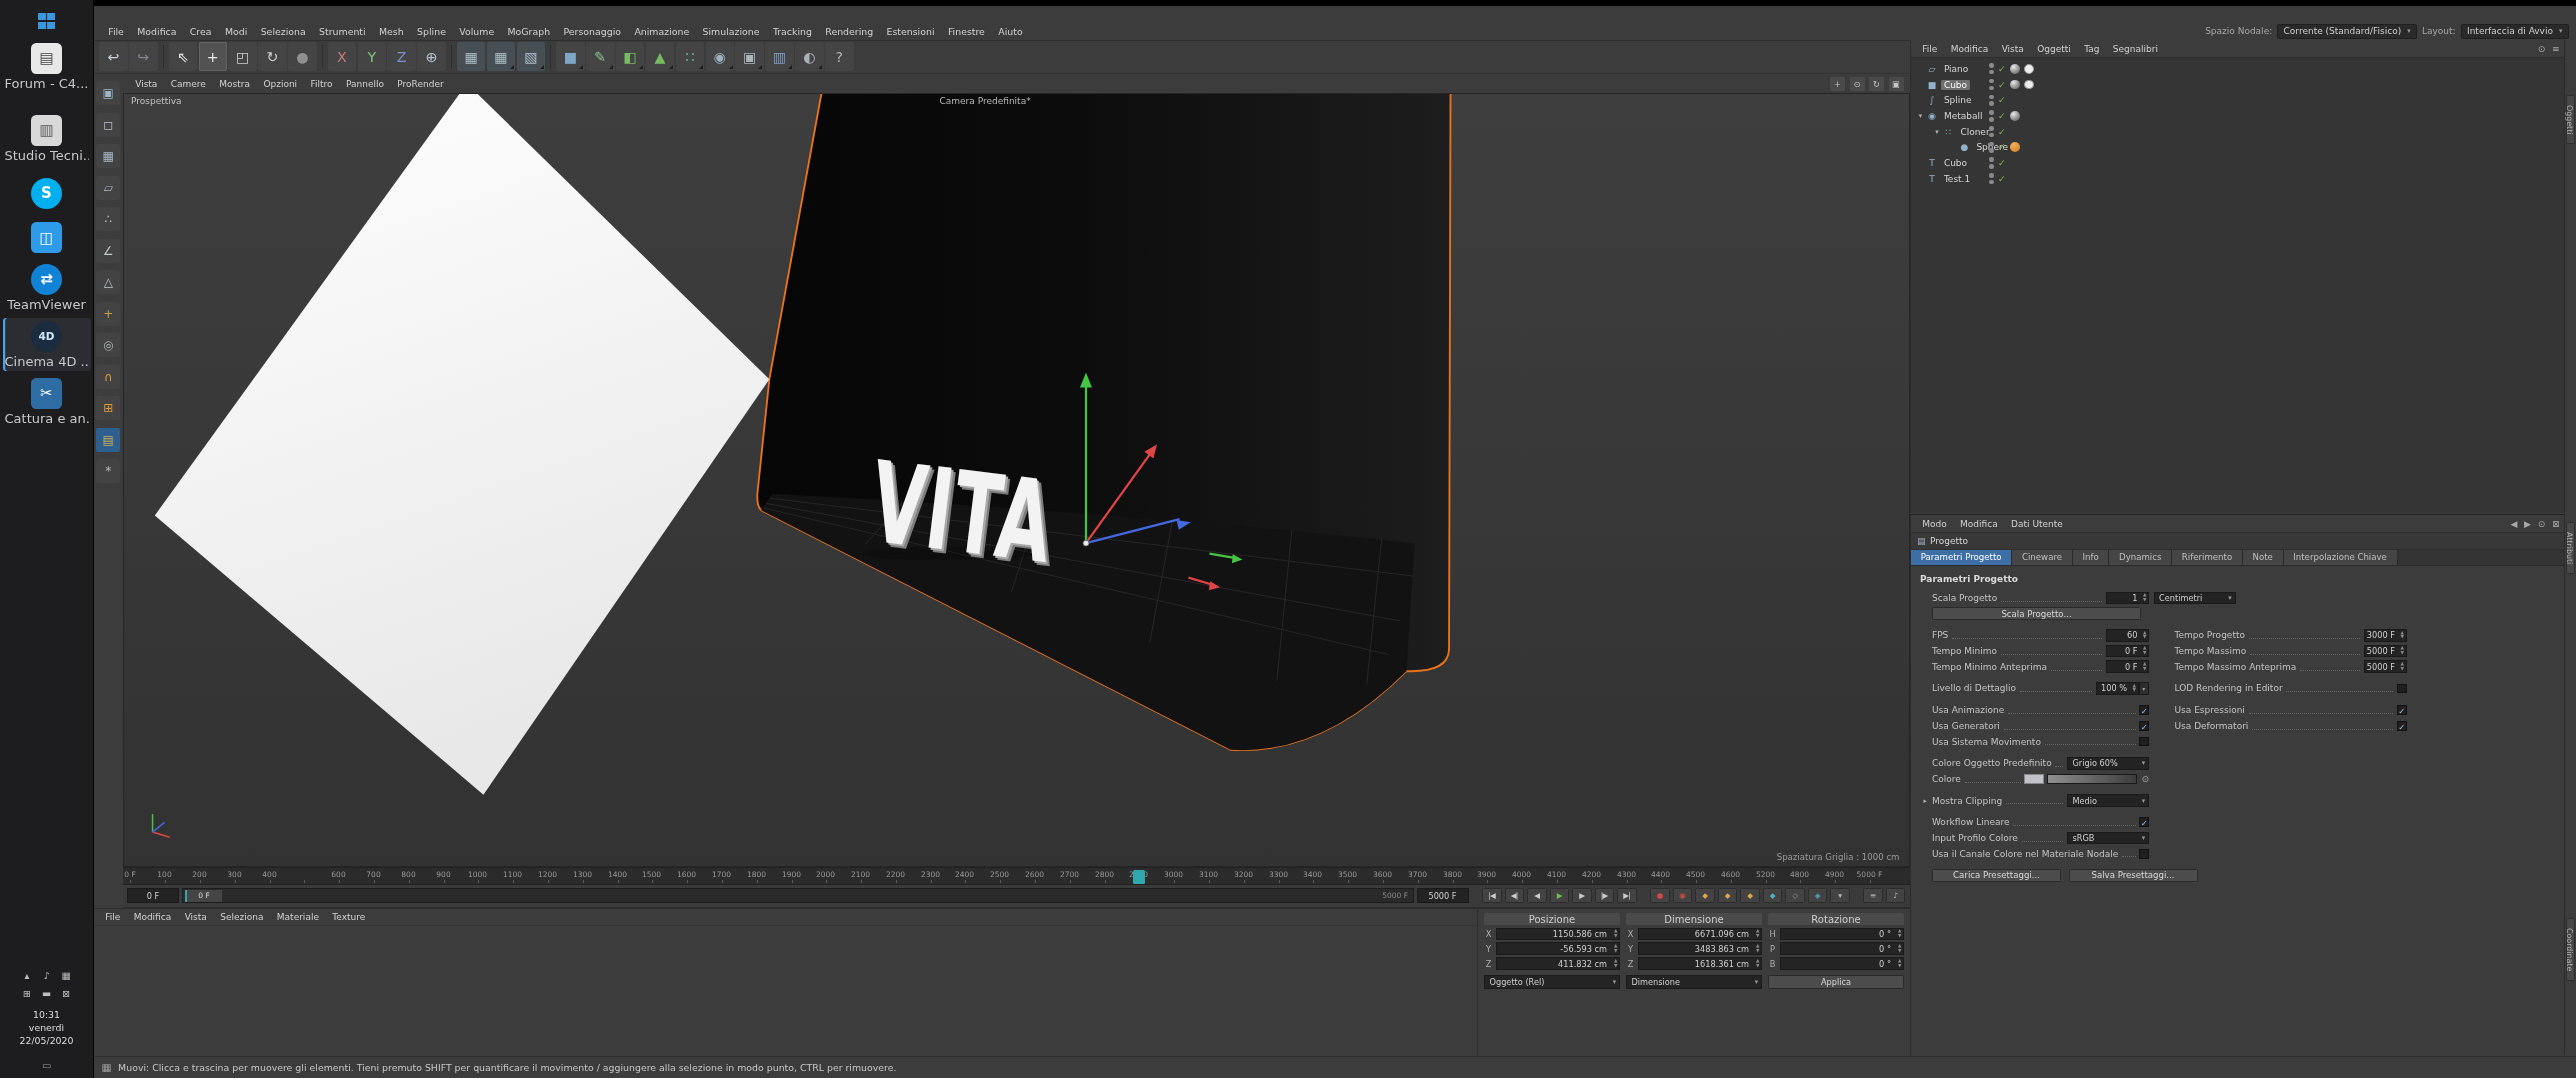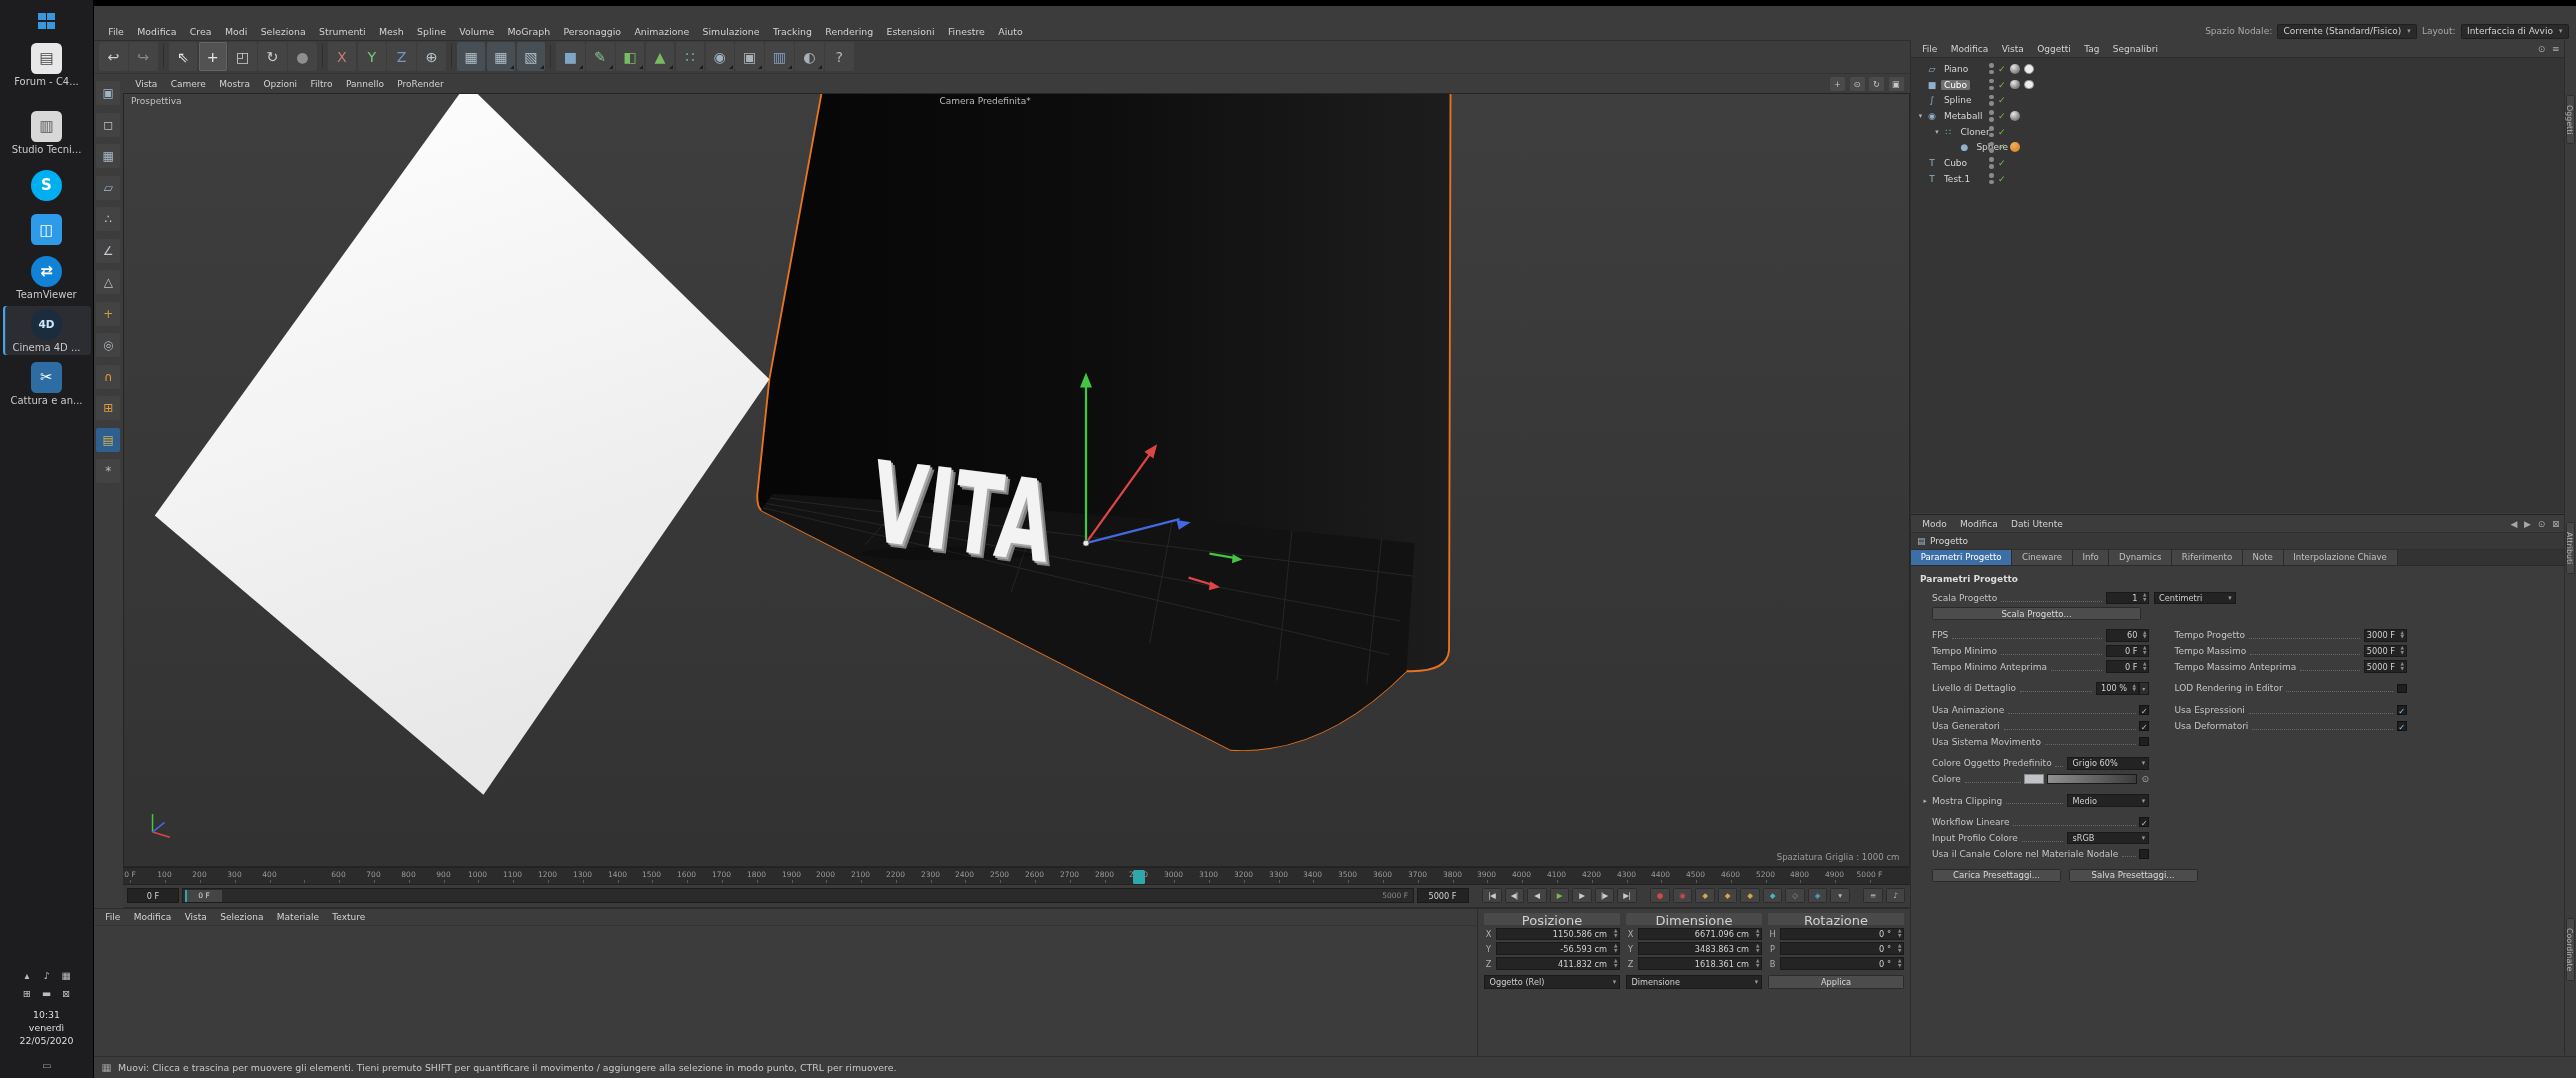--- a/index.html
+++ b/index.html
@@ -10,21 +10,21 @@
   
   #taskbar{position:absolute;left:0;top:0;width:94px;height:1078px;background:#1d1d20;
            border-right:0.7px solid #000;display:flex;flex-direction:column;align-items:center;z-index:6;}
   .tb-start{width:33px;height:30px;margin-top:6px;display:grid;place-items:center;}
   .win-logo{width:16.5px;height:16.5px;display:grid;grid-template-columns:7.5px 7.5px;grid-template-rows:7.5px 7.5px;gap:1.5px;}
   .win-logo i{background:#3a96dd;display:block;}
   .tb-app{display:flex;flex-direction:column;align-items:center;width:88px;padding:2.2px 0;border-radius:3px;}
   .tb-app.active{background:#2c2c33;box-shadow:inset 2.2px 0 0 #4aa3e8;}
   .tb-ico{width:31px;height:31px;border-radius:5.2px;display:grid;place-items:center;font-size:15px;font-weight:bold;}
   .tb-ico.round{border-radius:50%;}
-  .tb-label{font-size:10px;color:#c8c8c8;max-width:84px;white-space:nowrap;overflow:hidden;margin-top:2.2px;}
+  .tb-label{font-size:13px;color:#c8c8c8;max-width:84px;white-space:nowrap;overflow:hidden;margin-top:2.2px;}
   .tb-spacer{flex:1;}
   .tb-tray{display:grid;grid-template-columns:repeat(3,1fr);gap:6.7px 10.5px;margin-bottom:9px;font-size:9.7px;color:#bdbdbd;text-align:center;}
   .tb-clock{text-align:center;color:#dedede;font-size:9.4px;line-height:1.4;margin-bottom:12px;}
   .tb-desktop{margin-bottom:7.5px;color:#9a9a9a;font-size:9.7px;}
 
   
   #app{position:absolute;left:94px;top:6px;width:2482px;height:1072px;background:#3c3c3c;}
 
   #titlebar{position:absolute;left:0;top:0;width:100%;height:16.5px;background:#2c2c2e;display:flex;align-items:center;padding-left:6px;}
   #app-logo{width:10.5px;height:10.5px;border-radius:2.2px;background:linear-gradient(135deg,#57a8e0,#25496e);flex:none;}
@@ -91,21 +91,21 @@
                              radial-gradient(circle at 36% 30%,#6a6a6a 0,#1a1a1a 45%,#000 100%);}
   .mat-ball.metal{background:radial-gradient(circle at 34% 28%,#f0f0f0 0 12%,#a8a8a8 50%,#4e4e4e 100%);}
   .mat-ball.selected{outline:1.5px solid #e8e8e8;}
   .mat-label{display:inline-block;font-size:8.2px;color:#c8c8c8;margin-top:3px;padding:0 3px;border-radius:1.5px;white-space:nowrap;}
   .mat-label.selected{background:#3f6fa8;color:#fff;}
 
   
   #coords{position:absolute;left:1383px;top:902px;width:433px;height:148px;border-top:0.7px solid #2c2c2c;border-left:0.7px solid #2c2c2c;
           display:grid;grid-template-columns:1fr 1fr 1fr;gap:6px;padding:3.7px 6px;align-content:start;}
   .coord-col{display:flex;flex-direction:column;gap:2.2px;}
-  .coord-head{height:12.7px;background:#4a4a4a;border-radius:1.5px;font-size:13px;color:#cfcfcf;display:grid;place-items:center;}
+  .coord-head{height:12.7px;background:#4a4a4a;border-radius:1.5px;font-size:10px;color:#cfcfcf;display:grid;place-items:center;}
   .coord-row{display:flex;align-items:center;gap:3px;}
   .coord-axis{width:9px;font-size:8.2px;color:#b0b0b0;text-align:center;flex:none;}
   .coord-box{flex:1;height:12.7px;background:#242424;border:0.7px solid #1a1a1a;font-size:8.2px;color:#d0d0d0;
              display:flex;align-items:center;justify-content:flex-end;padding-right:12px;position:relative;}
   .spin{position:absolute;right:1.5px;top:0.7px;display:flex;flex-direction:column;font-size:4.5px;color:#8a8a8a;line-height:4.5px;}
   .ddl{height:13.5px;background:#242424;border:0.7px solid #1a1a1a;font-size:8.2px;display:flex;align-items:center;padding:0 4.5px;color:#cfcfcf;position:relative;margin-top:3px;}
   .ddl .caret{position:absolute;right:3px;}
   .apply-btn{height:13.5px;background:#4c4c4c;border:0.7px solid #2a2a2a;border-radius:1.5px;font-size:8.2px;display:grid;place-items:center;color:#d8d8d8;margin-top:3px;}
 
   

